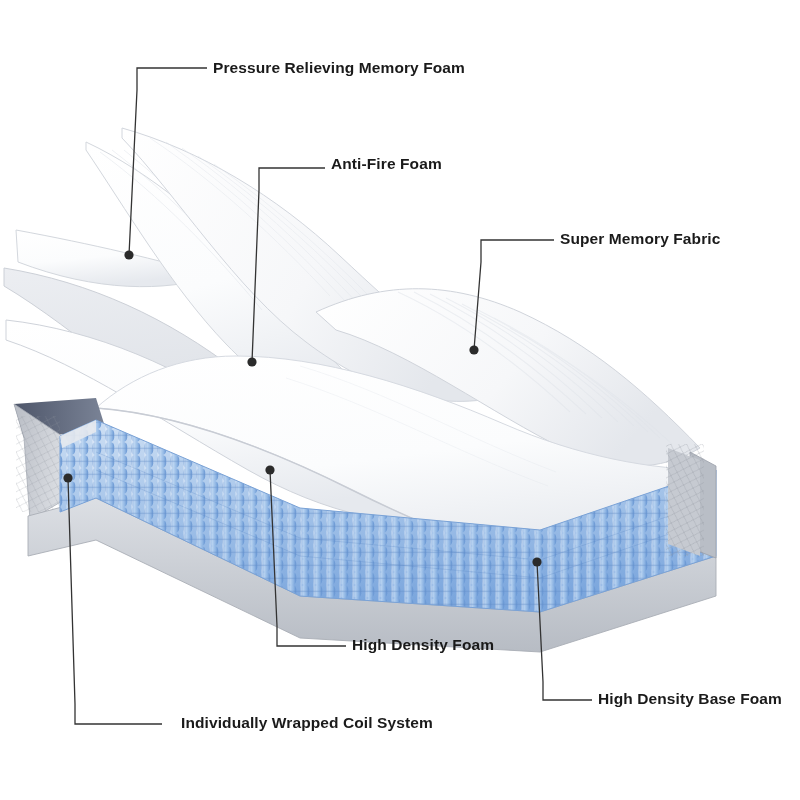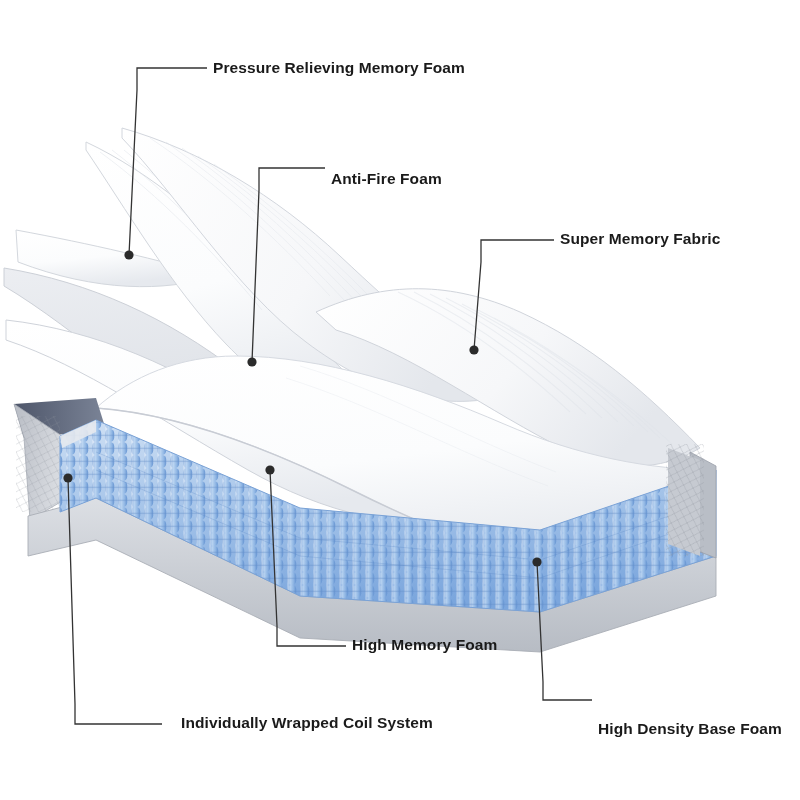--- a/index.html
+++ b/index.html
@@ -29,24 +29,24 @@
   .label {
     position: absolute;
     font-family: "Liberation Sans", sans-serif;
     font-weight: bold;
     color: #1a1a1a;
     white-space: nowrap;
     font-size: 15.5px;
     letter-spacing: 0.1px;
   }
   .lbl-memory   { left: 213px; top: 59px; }
-  .lbl-antifire { left: 331px; top: 170px; }
+  .lbl-antifire { left: 331px; top: 155px; }
   .lbl-stretch  { left: 560px; top: 230px; }
   .lbl-hdf      { left: 352px; top: 636px; }
-  .lbl-hdbf     { left: 598px; top: 690px; margin-top: 30px; }
+  .lbl-hdbf     { left: 598px; top: 690px; }
   .lbl-coil     { left: 168px; top: 714px; margin-left: 13px; }
 </style>
 </head>
 <body>
 
 <div id="stage">
 
   <svg id="art" viewBox="0 0 800 800" xmlns="http://www.w3.org/2000/svg">
     <defs>
       <linearGradient id="gFoamTop" x1="0" y1="0" x2="0.35" y2="1">
@@ -205,17 +205,17 @@
       <circle cx="474" cy="350" r="4.6"></circle>
       <circle cx="270" cy="470" r="4.6"></circle>
       <circle cx="537" cy="562" r="4.6"></circle>
       <circle cx="68" cy="478" r="4.6"></circle>
     </g>
   </svg>
 
   <div class="label lbl-memory">Pressure Relieving Memory Foam</div>
   <div class="label lbl-antifire">Anti-Fire Foam</div>
   <div class="label lbl-stretch">Super Memory Fabric</div>
-  <div class="label lbl-hdf">High Memory Foam</div>
+  <div class="label lbl-hdf">High Density Foam</div>
   <div class="label lbl-hdbf">High Density Base Foam</div>
   <div class="label lbl-coil">Individually Wrapped Coil System</div>
 
 </div>
 
 </body></html>

